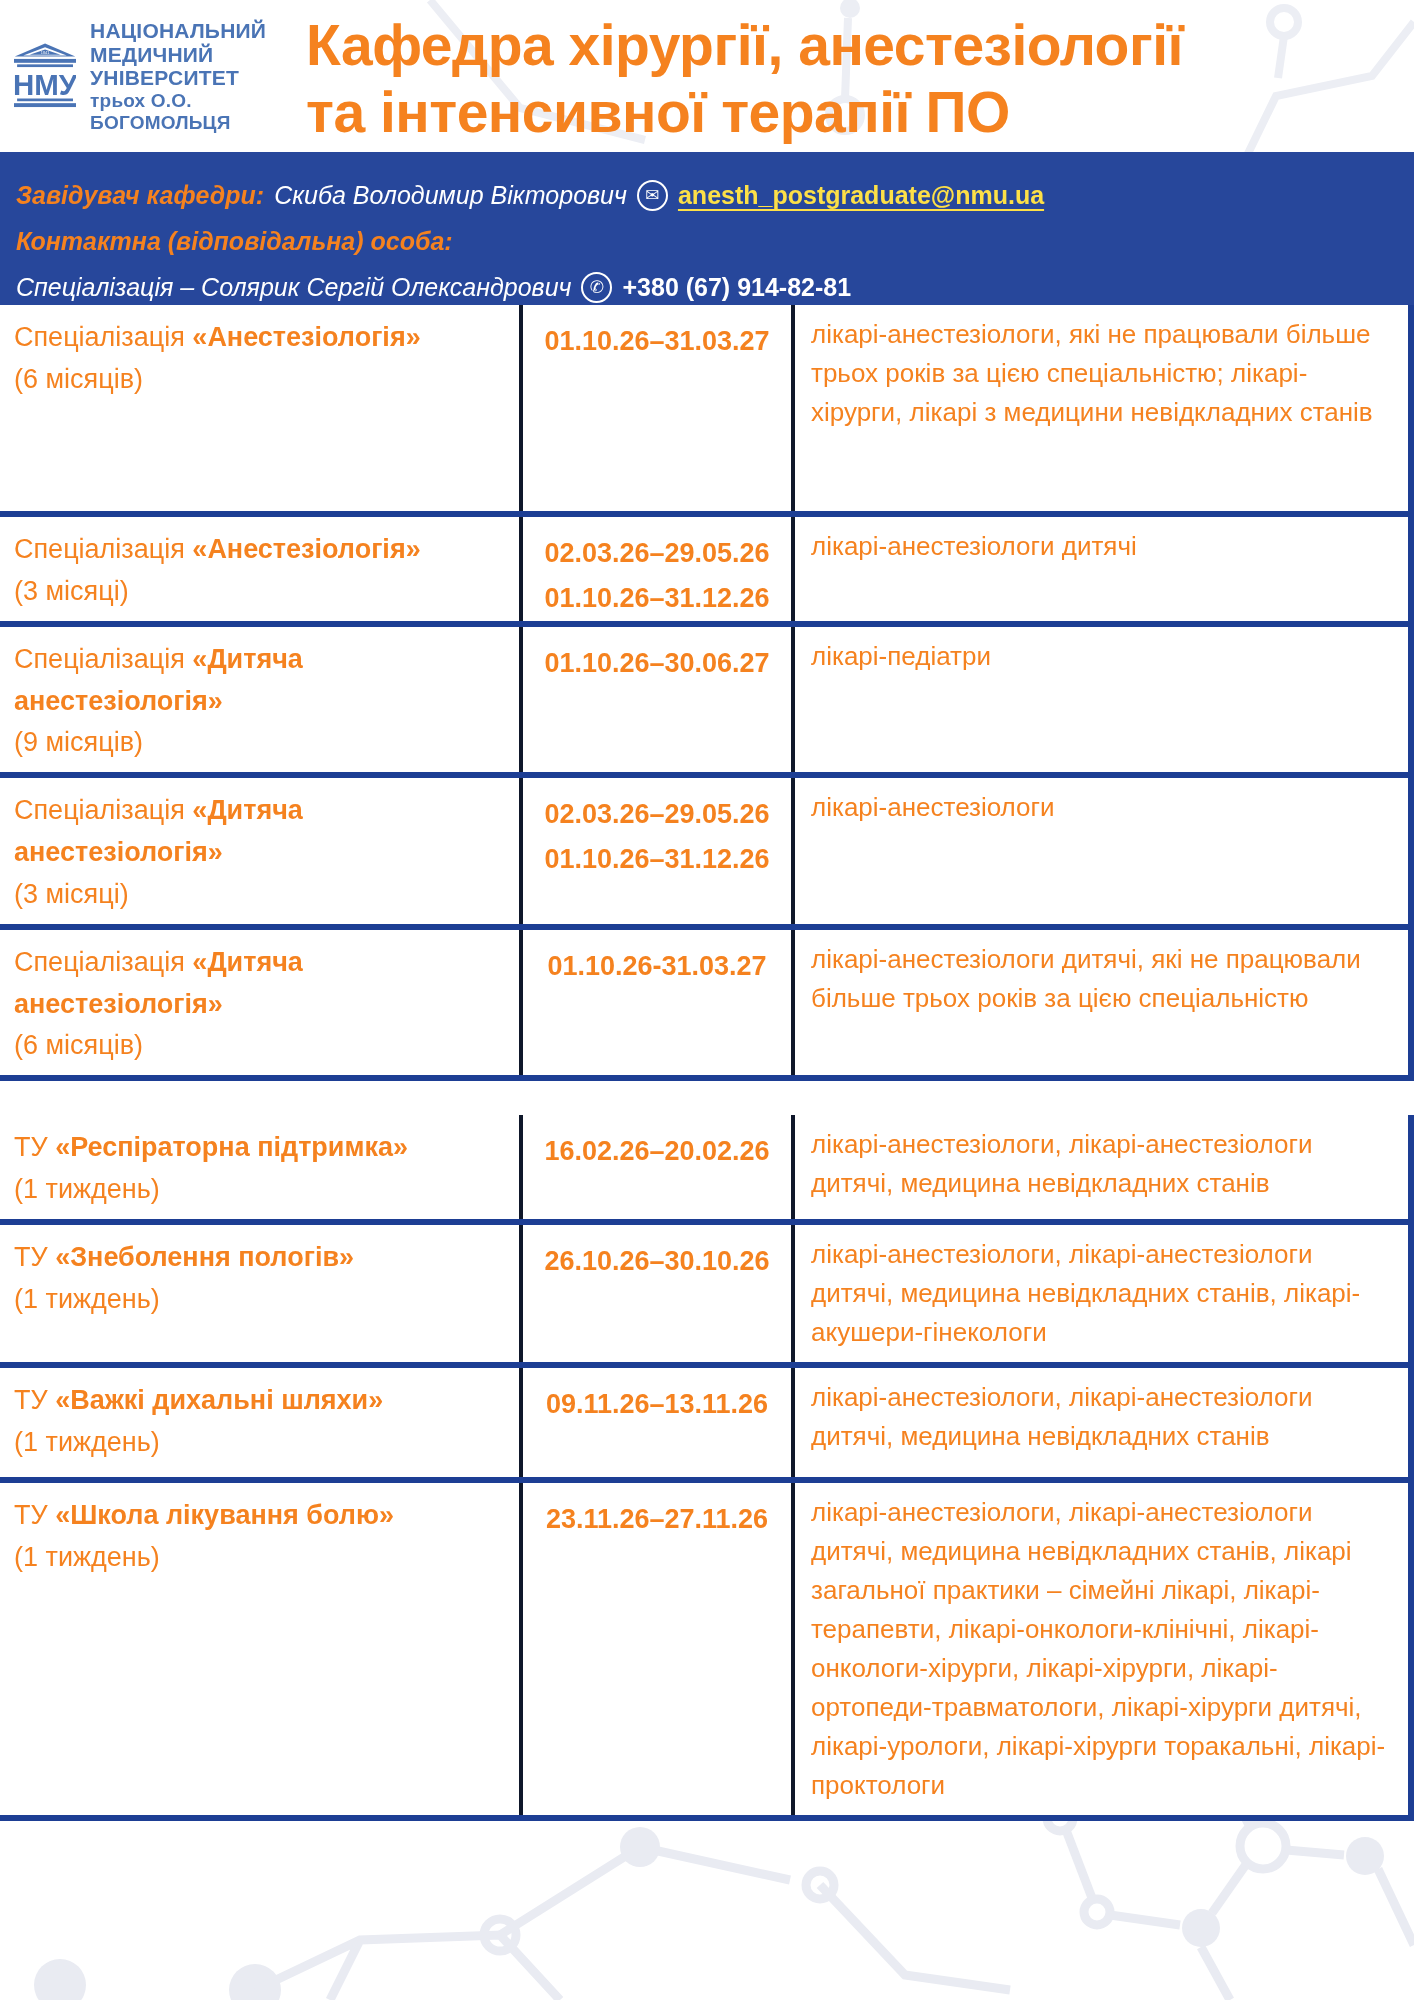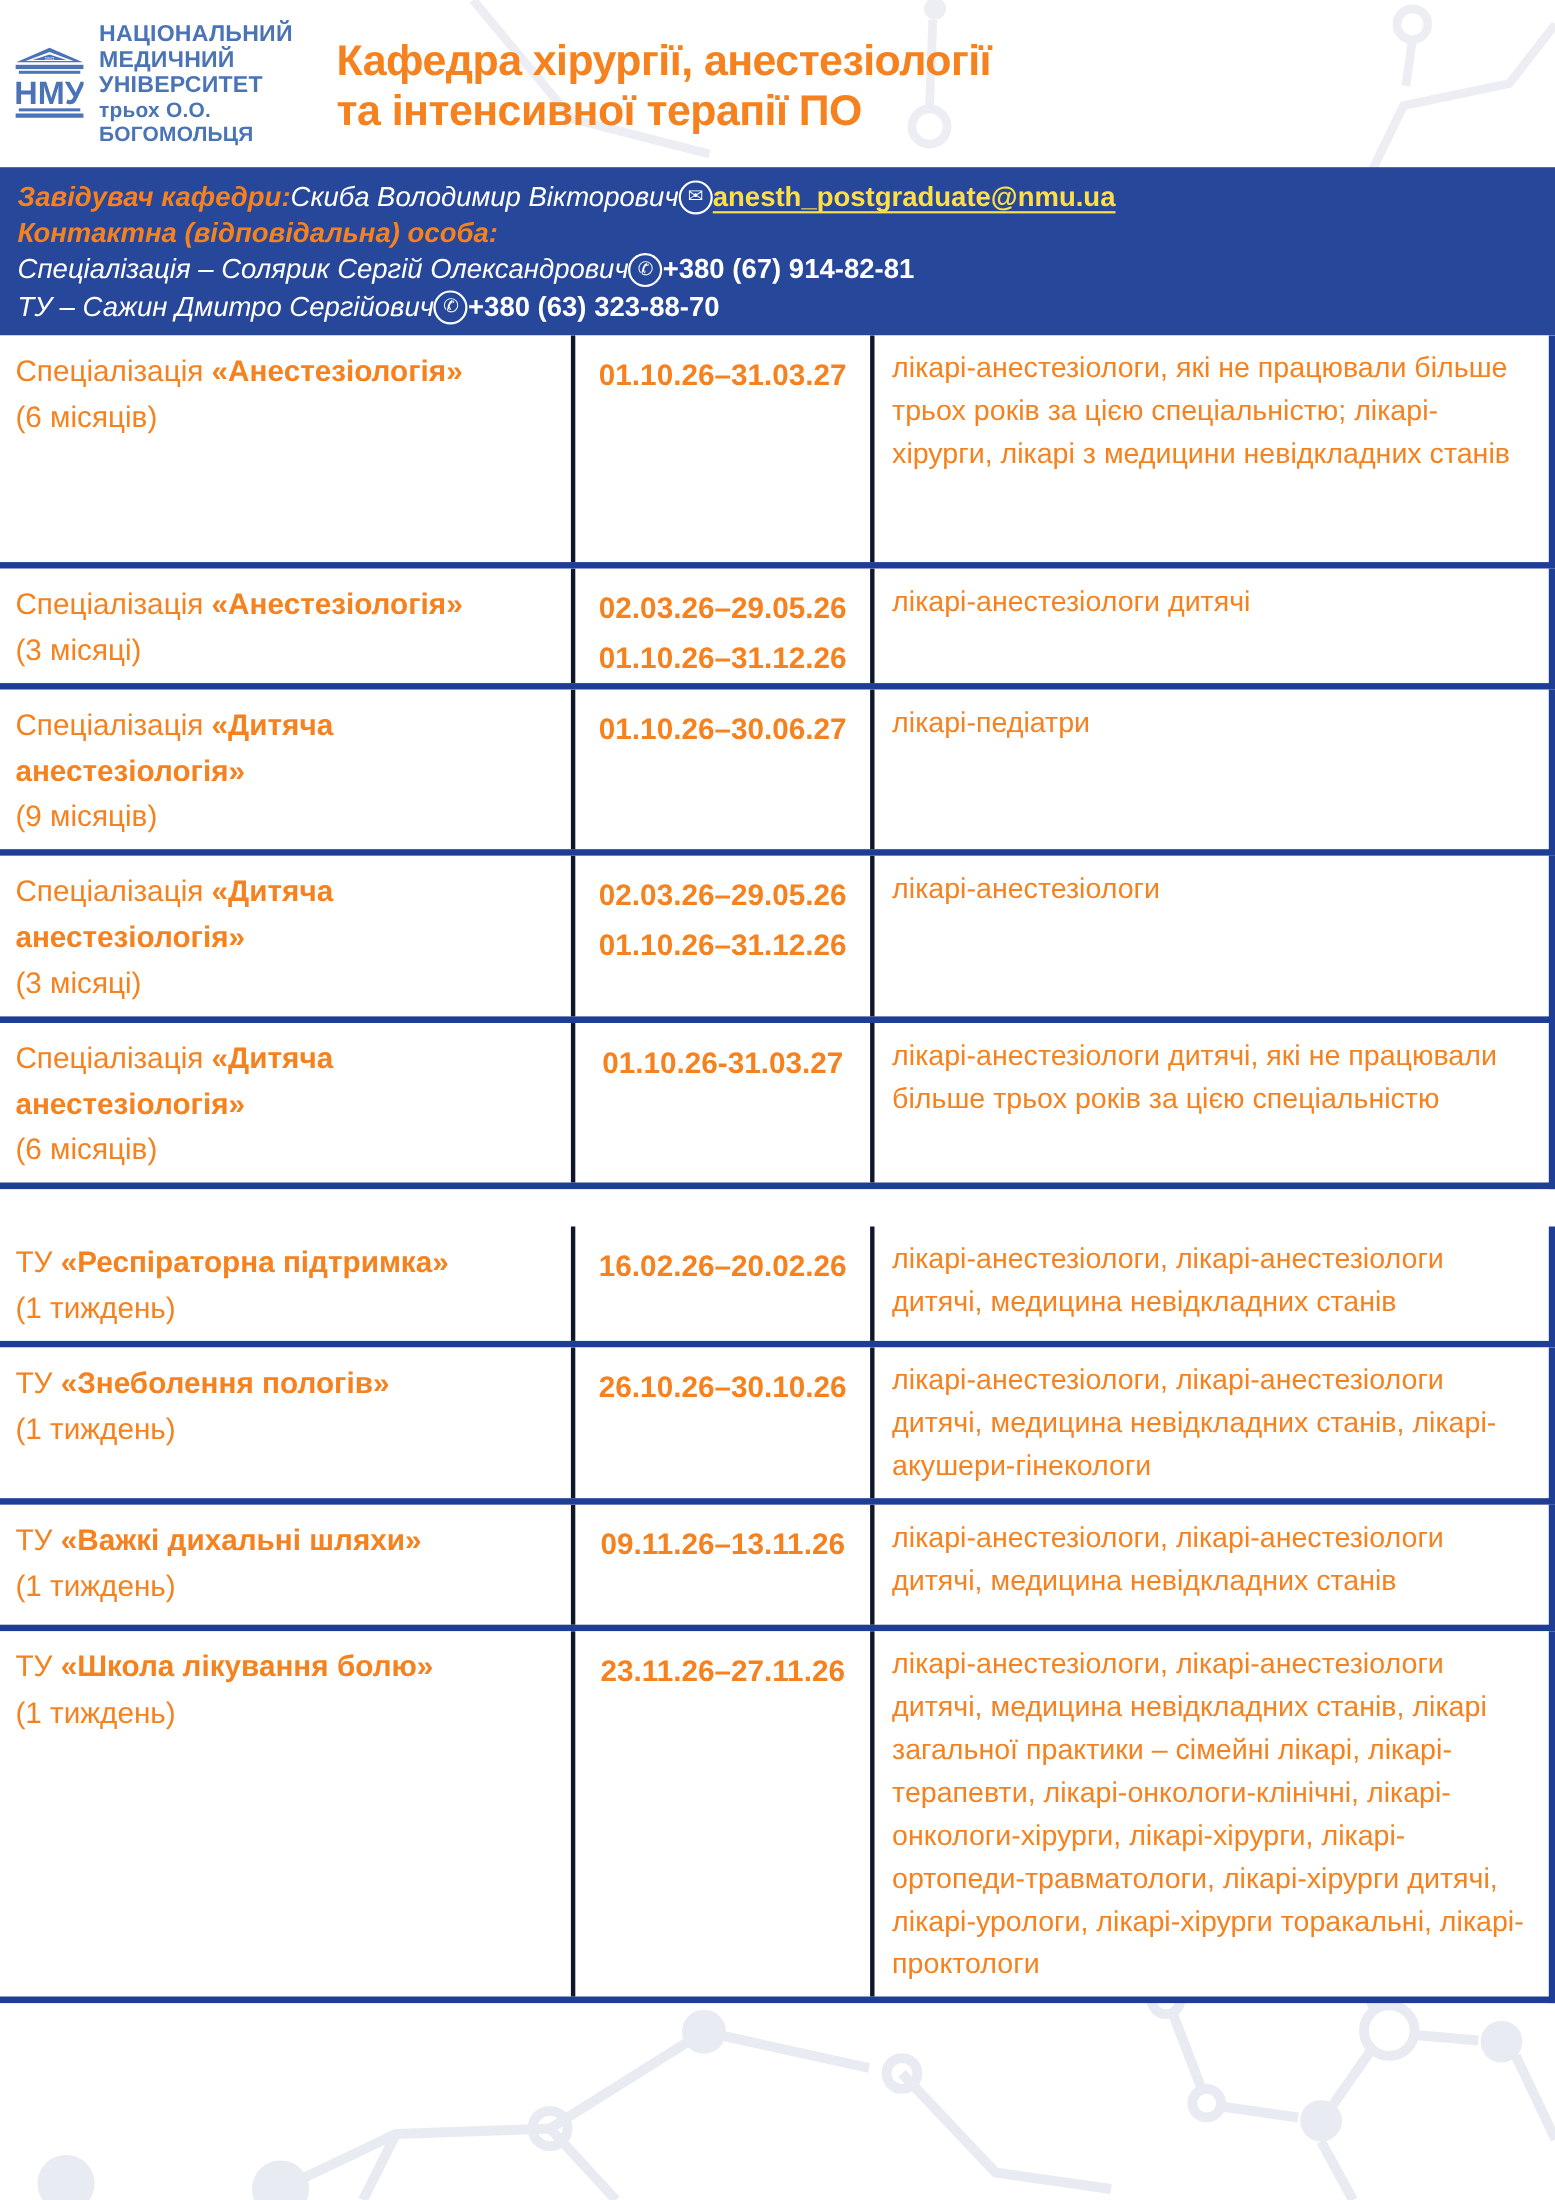--- a/index.html
+++ b/index.html
@@ -8,27 +8,27 @@
   .bg-decor{position:absolute;left:0;z-index:0;pointer-events:none;}
   .bg-top{top:0;}
   .bg-bottom{bottom:0;}
 
   
   .header{position:relative;z-index:1;height:152px;display:flex;align-items:center;padding-left:14px;}
   .logo{display:flex;align-items:center;gap:14px;flex:0 0 292px;}
   .logo-text{color:#4a74b5;font-weight:700;line-height:1.13;letter-spacing:.2px;}
   .logo-line1,.logo-line2{font-size:21px;}
   .logo-line3{font-size:19px;}
-  .title{color:#f5821f;font-weight:700;font-size:39px;line-height:1.17;letter-spacing:-.5px;padding-top:6px;}
+  .title{color:#f5821f;font-weight:700;font-size:57px;line-height:1.17;letter-spacing:-.5px;padding-top:6px;}
 
   
   .banner{position:relative;z-index:1;height:153px;background:#27479b;color:#fff;
           font-style:italic;font-size:25px;box-sizing:border-box;
           padding:12px 16px 10px 16px;display:flex;flex-direction:column;justify-content:space-between;}
-  .banner .line{display:flex;align-items:center;gap:0;white-space:nowrap;}
+  .banner .line{display:flex;align-items:center;gap:10px;white-space:nowrap;margin-top:16px;}
   .lbl{color:#f5821f;font-weight:700;}
   .contact-name{color:#fff;}
   .round-icon{flex:0 0 auto;display:inline-flex;width:31px;height:31px;border:2px solid #fff;border-radius:50%;
               align-items:center;justify-content:center;font-style:normal;font-size:17px;line-height:1;
               font-family:"DejaVu Sans",sans-serif;color:#fff;box-sizing:border-box;}
   .email-link{color:#fde047;font-style:normal;font-weight:700;text-decoration:underline;text-underline-offset:5px;cursor:pointer;}
   .phone-num{font-style:normal;font-weight:700;}
 
   
   .table{position:relative;z-index:1;}

